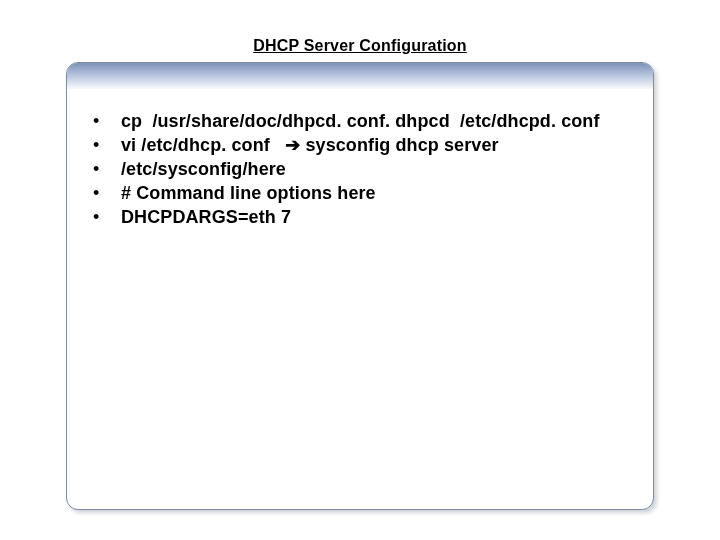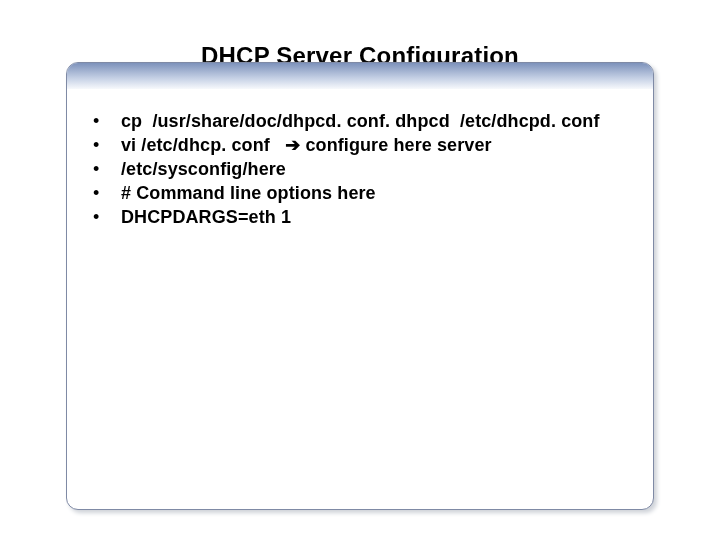--- a/index.html
+++ b/index.html
@@ -20,21 +20,21 @@
     background:var(--bg);
     color:var(--text);
     overflow:hidden;
   }
   .title{
     position:absolute;
     top:26px;
     left:0;
     width:100%;
     text-align:center;
-    font-size:24px;
+    font-size:16px;
     font-weight:700;
     text-decoration:underline;
     letter-spacing:0.2px;
   }
   .card{
     position:absolute;
     left:66px;
     top:62px;
     width:586px;
     height:446px;
@@ -97,33 +97,33 @@
   <div class="content">
     <ul class="bullets">
 
       <li>
         <span class="bullet">•</span>
         <span class="txt">cp  /usr/share/doc/dhpcd. conf. dhpcd  /etc/dhcpd. conf</span>
       </li>
 
       <li>
         <span class="bullet">•</span>
-        <span class="txt"><span>vi /etc/dhcp. conf   </span><span class="arrow-icon">➔</span><span> configure here server</span></span>
+        <span class="txt"><span>vi /etc/dhcp. conf   </span><span class="arrow-icon">➔</span><span> sysconfig dhcp server</span></span>
       </li>
 
       <li>
         <span class="bullet">•</span>
         <span class="txt">/etc/sysconfig/here</span>
       </li>
 
       <li>
         <span class="bullet">•</span>
         <span class="txt"># Command line options here</span>
       </li>
 
       <li>
         <span class="bullet">•</span>
-        <span class="txt">DHCPDARGS=eth 1</span>
+        <span class="txt">DHCPDARGS=eth 7</span>
       </li>
 
     </ul>
   </div>
 </div>
 
 </body></html>

